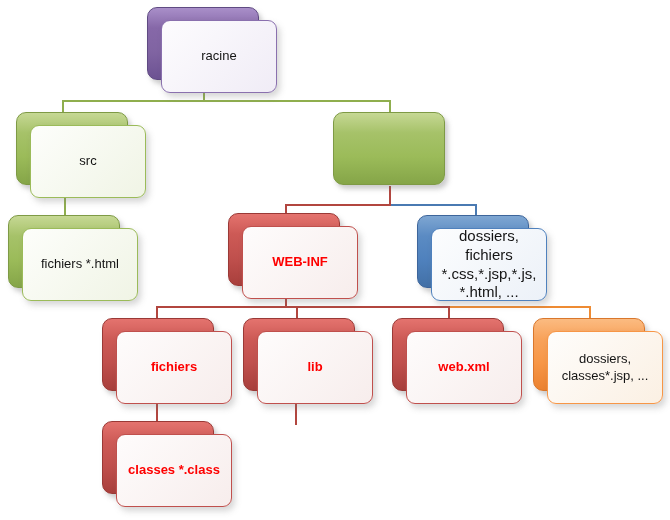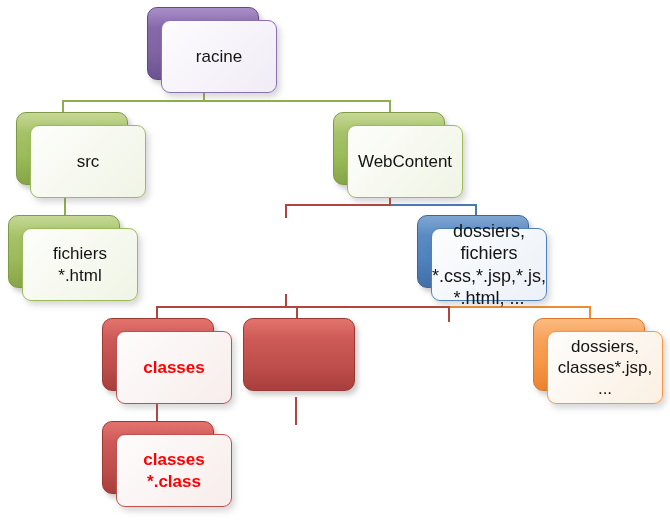--- a/index.html
+++ b/index.html
@@ -29,22 +29,22 @@
   .front{
     position:absolute;left:14px;top:13px;width:116px;height:73px;border-radius:9px;
     display:flex;align-items:center;justify-content:center;text-align:center;
     box-shadow:3px 4px 6px rgba(120,120,120,.3);box-sizing:border-box;padding:3px 6px;
   }
   .front.purple{background:linear-gradient(135deg,#fdfcfe 0%,#f0ecf6 100%);border:1px solid #8a70ae;}
   .front.green{background:linear-gradient(135deg,#fdfefb 0%,#f0f4e5 100%);border:1px solid #9bbb59;}
   .front.red{background:linear-gradient(135deg,#fefcfc 0%,#f7edec 100%);border:1px solid #c0504d;}
   .front.blue{background:linear-gradient(135deg,#fcfdfe 0%,#ecf1f8 100%);border:1px solid #4f81bd;}
   .front.orange{background:linear-gradient(135deg,#fefdfb 0%,#fbf0e3 100%);border:1px solid #f79646;}
-  .label{font-size:17px;color:#141414;line-height:1.25;}
-  .label.small{font-size:18px;}
+  .label{font-size:13px;color:#141414;line-height:1.25;}
+  .label.small{font-size:15px;}
   .label.redtext{color:#fe0000;font-weight:bold;}
 </style>
 </head>
 <body>
 
 <div class="canvas">
 
   <div class="line v c-green" style="left:203px;top:86px;height:16px"></div>
   <div class="line h c-green" style="left:62px;top:100px;width:329px"></div>
   <div class="line v c-green" style="left:62px;top:100px;height:16px"></div>
@@ -78,51 +78,63 @@
 
   <div class="node" style="left:16px;top:112px">
     <div class="back green"></div>
     <div class="front green">
       <span class="label">src</span>
     </div>
   </div>
 
   <div class="node" style="left:333px;top:112px">
     <div class="back green"></div>
-    <div class="front green">
-      <span class="label">WebContent</span>
-    </div>
   </div>
 
   <div class="node" style="left:8px;top:215px">
     <div class="back green"></div>
     <div class="front green">
       <span class="label">fichiers *.html</span>
     </div>
   </div>
 
+  <div class="node" style="left:228px;top:213px">
+    <div class="back red"></div>
+    <div class="front red">
+      <span class="label redtext">WEB-INF</span>
+    </div>
+  </div>
 
   <div class="node" style="left:417px;top:215px">
     <div class="back blue"></div>
     <div class="front blue">
       <span class="label small">dossiers, fichiers *.css,*.jsp,*.js, *.html, ...</span>
     </div>
   </div>
 
   <div class="node" style="left:102px;top:318px">
     <div class="back red"></div>
     <div class="front red">
-      <span class="label redtext">classes</span>
+      <span class="label redtext">fichiers</span>
     </div>
   </div>
 
   <div class="node" style="left:243px;top:318px">
     <div class="back red"></div>
+    <div class="front red">
+      <span class="label redtext">lib</span>
+    </div>
   </div>
 
+  <div class="node" style="left:392px;top:318px">
+    <div class="back red"></div>
+    <div class="front red">
+      <span class="label redtext">web.xml</span>
+    </div>
+  </div>
 
   <div class="node" style="left:533px;top:318px">
     <div class="back orange"></div>
     <div class="front orange">
       <span class="label">dossiers, classes*.jsp, ...</span>
     </div>
   </div>
 
   <div class="node" style="left:102px;top:421px">
     <div class="back red"></div>

